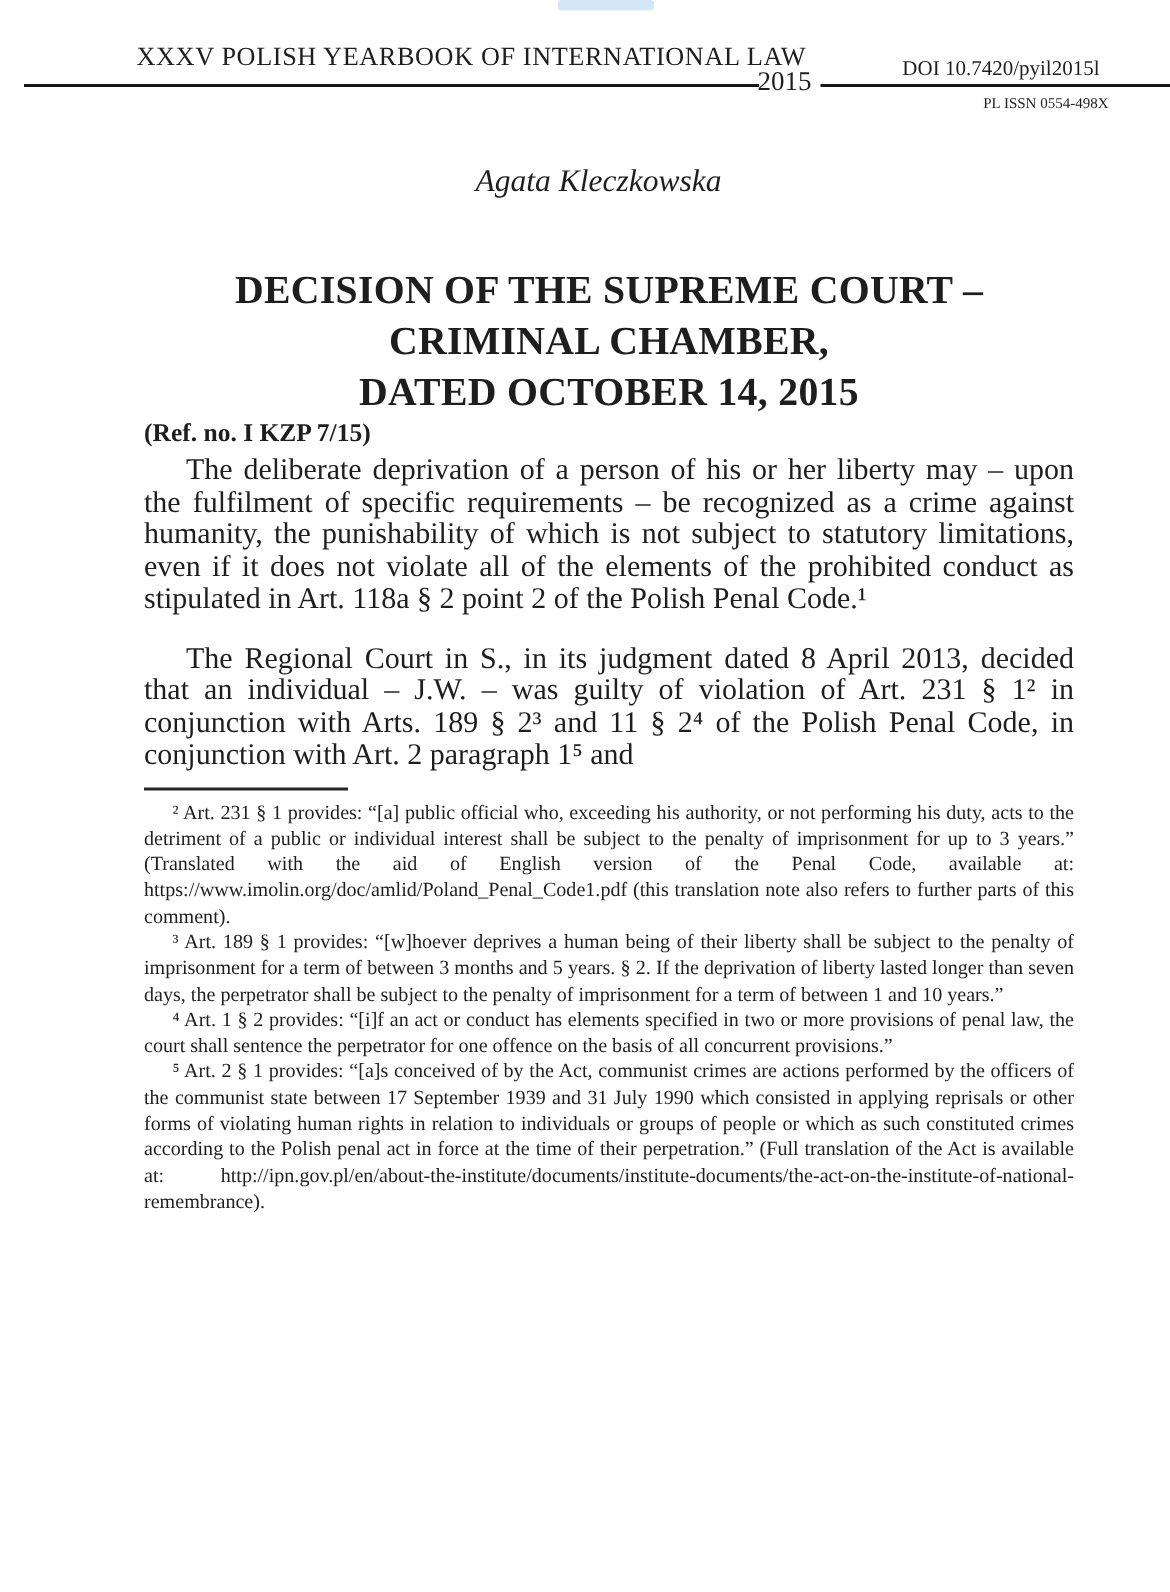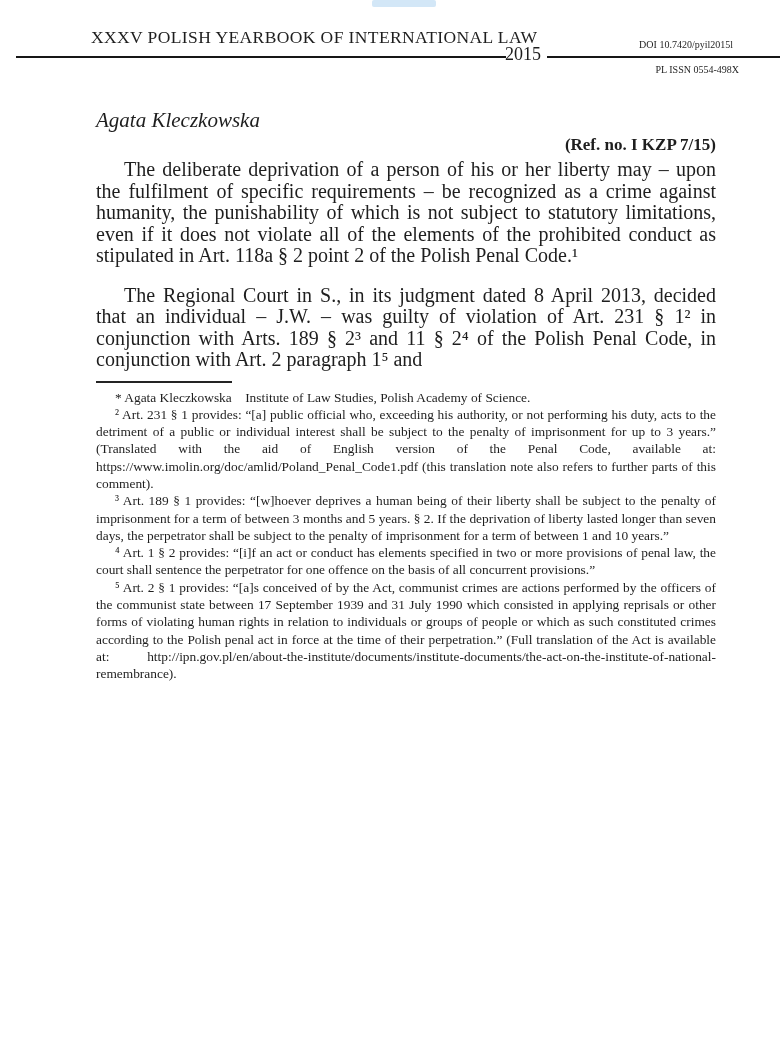--- a/index.html
+++ b/index.html
@@ -22,55 +22,55 @@
     background: #d3e7f7;
     border-radius: 2px;
   }
   .journal-title {
     position: absolute;
     left: 75px; top: 27px;
     font-size: 17.5px;
     letter-spacing: 0.4px;
     white-space: nowrap;
   }
-  .doi  { position: absolute; right: 63px; top: 39px; font-size: 10px; white-space: nowrap; }
+  .doi  { position: absolute; right: 63px; top: 39px; font-size: 14px; white-space: nowrap; }
   .issn { position: absolute; right: 57px; top: 64px; font-size: 10px; white-space: nowrap; }
   .rule-left  { position: absolute; left: 0;     top: 56px; width: 490px; height: 2px; background: #161616; }
   .rule-right { position: absolute; left: 531px; top: 56px; width: 246px; height: 2px; background: #161616; }
   .year {
     position: absolute;
     left: 489px; top: 44px;
     width: 42px;
     text-align: left;
     font-size: 18px;
   }
   .content {
     position: absolute;
     left: 80px; top: 0;
     width: 620px;
   }
   .author {
     margin-top: 106px;
     padding-right: 14px;
-    text-align: left;
+    text-align: center;
     font-style: italic;
     font-size: 21px;
     line-height: 28px;
   }
   .title {
     margin-top: 42px;
     text-align: center;
     font-size: 26.5px;
     font-weight: bold;
     line-height: 34px;
     letter-spacing: 0.2px;
   }
   .title span { display: block; }
   .ref {
-    text-align: right;
+    text-align: left;
     font-size: 17px;
     font-weight: bold;
     line-height: 22px;
   }
   .heading {
     font-size: 18px;
     font-weight: bold;
     line-height: 22px;
     letter-spacing: 0.2px;
   }
@@ -109,31 +109,35 @@
   <div class="doi">DOI 10.7420/pyil2015l</div>
   <div class="rule-left"></div>
   <div class="year">2015</div>
   <div class="rule-right"></div>
   <div class="issn">PL ISSN 0554-498X</div>
 
   <main class="content">
 
     <div class="author">Agata Kleczkowska</div>
 
+    <h1 class="title">
+      <span>DECISION OF THE SUPREME COURT –</span>
+      <span>CRIMINAL CHAMBER,</span>
+      <span>DATED OCTOBER 14, 2015</span>
+    </h1>
 
     <div class="ref">(Ref. no. I KZP 7/15)</div>
 
     <p class="p-body p-ruling">The deliberate deprivation of a person of his or her liberty may – upon the fulfilment of specific requirements – be recognized as a crime against humanity, the punishability of which is not subject to statutory limitations, even if it does not violate all of the elements of the prohibited conduct as stipulated in Art. 118a § 2 point 2 of the Polish Penal Code.¹</p>
 
     <p class="p-body p-factual">The Regional Court in S., in its judgment dated 8 April 2013, decided that an individual – J.W. – was guilty of violation of Art. 231 § 1² in conjunction with Arts. 189 § 2³ and 11 § 2⁴ of the Polish Penal Code, in conjunction with Art. 2 paragraph 1⁵ and</p>
 
     <div class="fn-sep"></div>
 
     <div class="footnotes">
-      <p>* Agata Kleczkowska  Institute of Law Studies, Polish Academy of Science.</p>
       <p>² Art. 231 § 1 provides: “[a] public official who, exceeding his authority, or not performing his duty, acts to the detriment of a public or individual interest shall be subject to the penalty of imprisonment for up to 3 years.” (Translated with the aid of English version of the Penal Code, available at: https://www.imolin.org/doc/amlid/Poland_Penal_Code1.pdf (this translation note also refers to further parts of this comment).</p>
       <p>³ Art. 189 § 1 provides: “[w]hoever deprives a human being of their liberty shall be subject to the penalty of imprisonment for a term of between 3 months and 5 years. § 2. If the deprivation of liberty lasted longer than seven days, the perpetrator shall be subject to the penalty of imprisonment for a term of between 1 and 10 years.”</p>
       <p>⁴ Art. 1 § 2 provides: “[i]f an act or conduct has elements specified in two or more provisions of penal law, the court shall sentence the perpetrator for one offence on the basis of all concurrent provisions.”</p>
       <p>⁵ Art. 2 § 1 provides: “[a]s conceived of by the Act, communist crimes are actions performed by the officers of the communist state between 17 September 1939 and 31 July 1990 which consisted in applying reprisals or other forms of violating human rights in relation to individuals or groups of people or which as such constituted crimes according to the Polish penal act in force at the time of their perpetration.” (Full translation of the Act is available at: http://ipn.gov.pl/en/about-the-institute/documents/institute-documents/the-act-on-the-institute-of-national-remembrance).</p>
     </div>
 
   </main>
 </div>
 
 </body></html>

